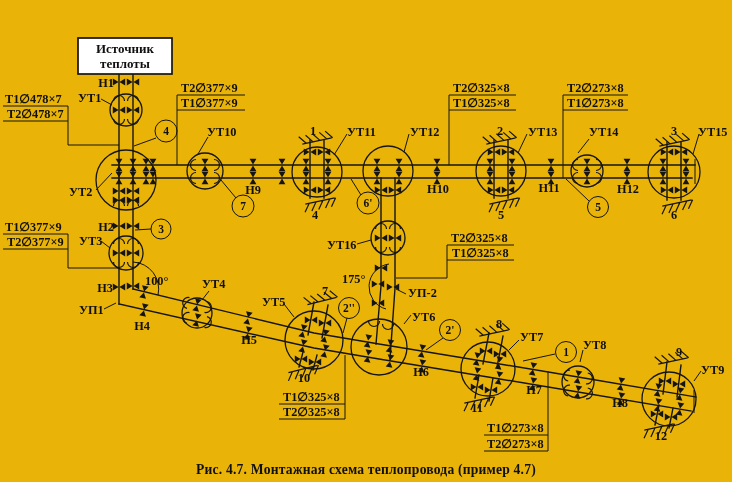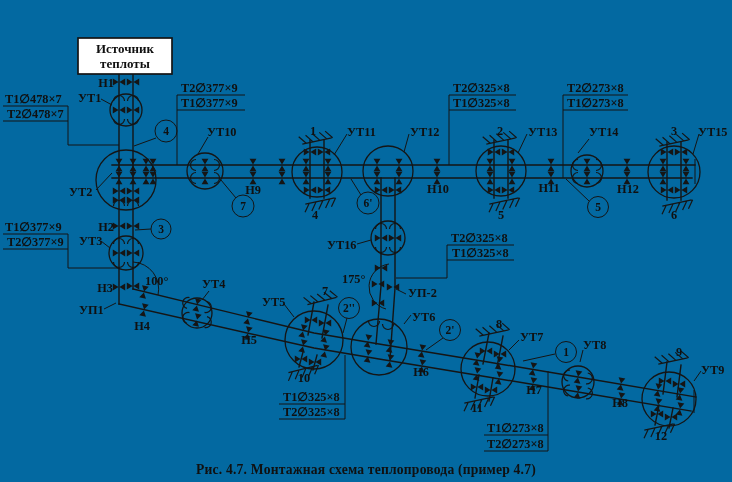--- a/index.html
+++ b/index.html
@@ -1,16 +1,16 @@
 <!DOCTYPE html>
 <html><head>
 <meta charset="utf-8">
 <style>
   html,body{margin:0;padding:0;background:#ffffff;}
-  .page{position:relative;width:732px;height:482px;background:#0369a1;overflow:hidden;
+  .page{position:relative;width:732px;height:482px;background:#eab308;overflow:hidden;
         font-family:"Liberation Serif","DejaVu Serif",serif;}
   svg{display:block;}
   svg text{fill:#101010;font-weight:bold;font-family:"Liberation Serif","DejaVu Serif",serif;}
   .p  {stroke:#151515;stroke-width:1.4;fill:none;stroke-linecap:square;}
   .pb {stroke:#151515;stroke-width:1.7;fill:#fff;}
   .tn {stroke:#151515;stroke-width:1;fill:none;}
   .c  {stroke:#151515;stroke-width:1.3;fill:none;}
   .sym{stroke:#151515;stroke-width:1.2;fill:none;}
   .tie{fill:#151515;stroke:none;}
   .t12{font-size:12.3px;}

